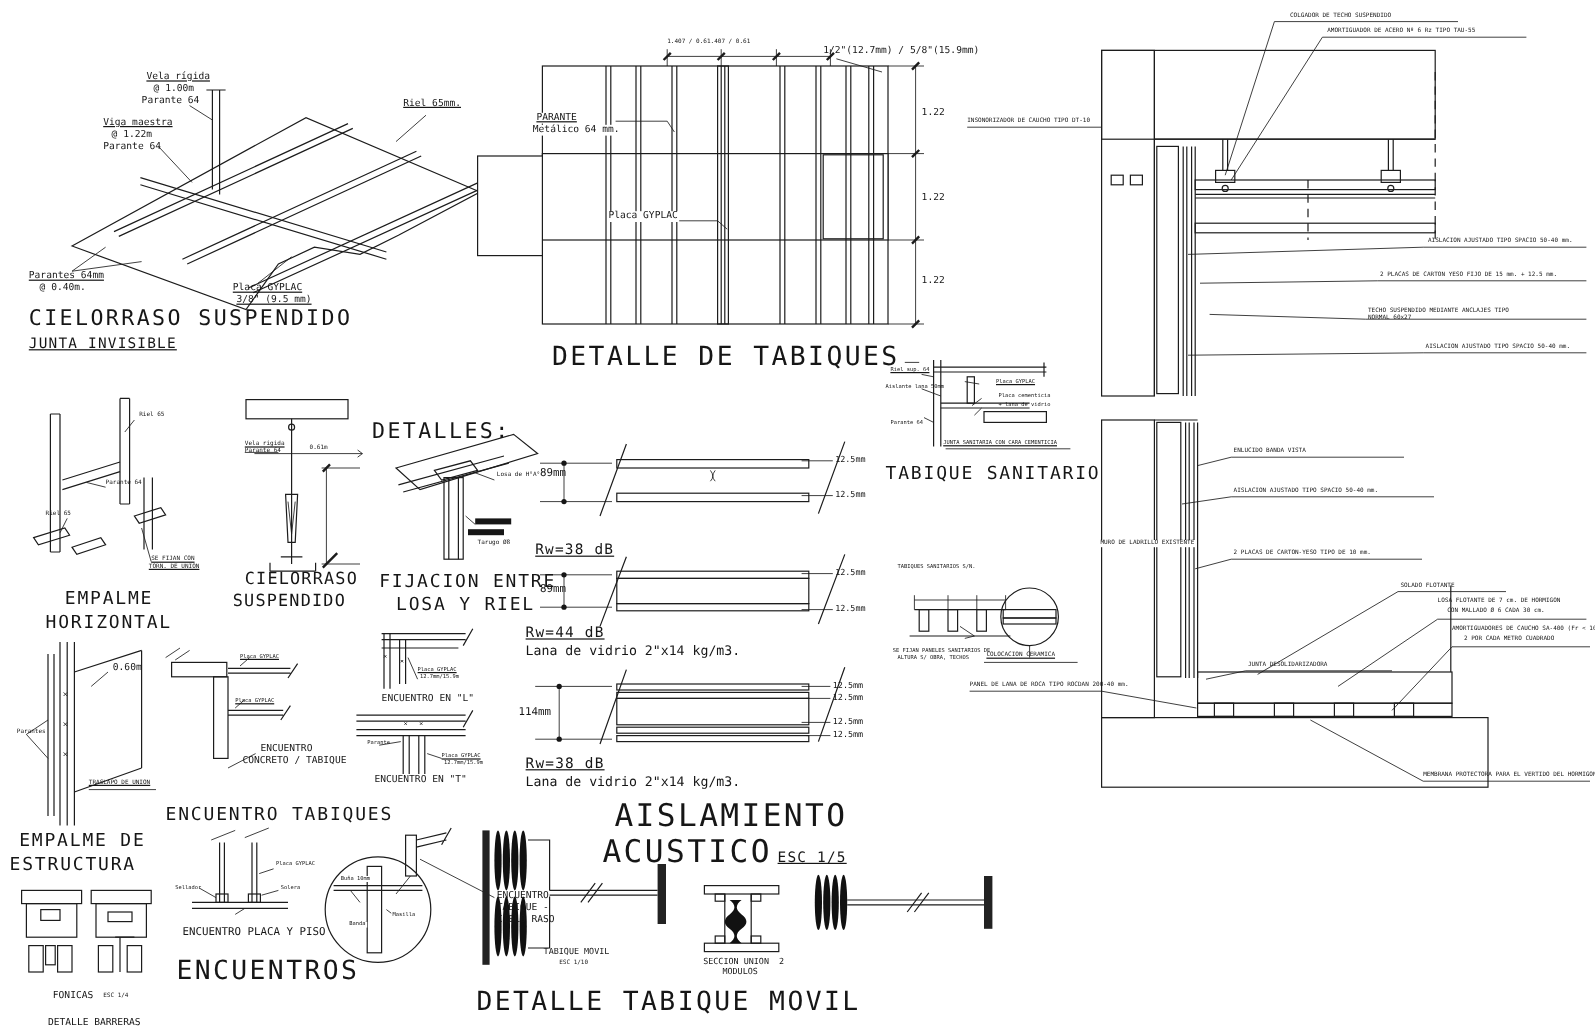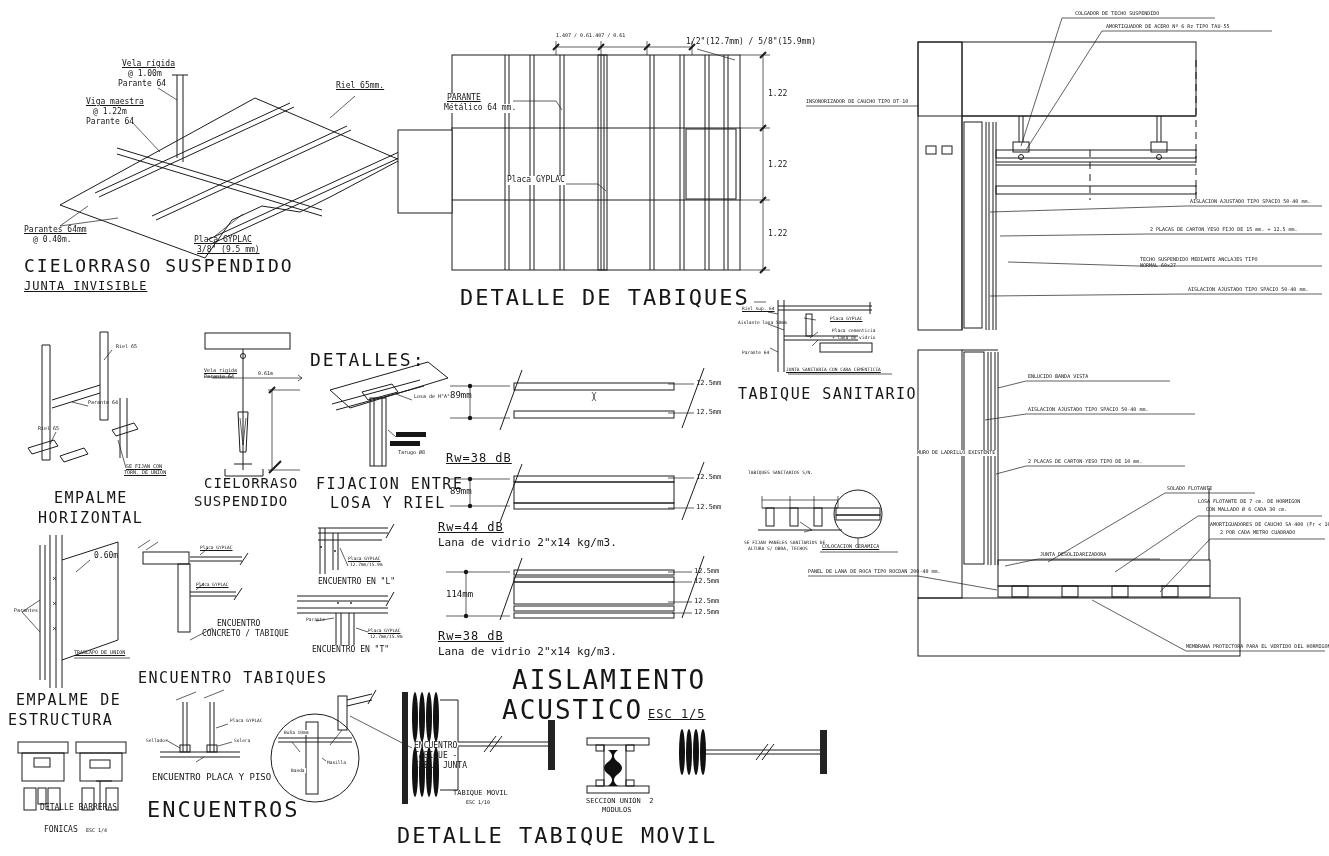--- a/index.html
+++ b/index.html
@@ -368,21 +368,21 @@
 
 <div class="lbl s9" style="left:450px;top:390px">89mm</div>
 <div class="lbl s7" style="left:696px;top:380px">12.5mm</div>
 <div class="lbl s7" style="left:696px;top:409px">12.5mm</div>
 <div class="lbl s12" style="left:446px;top:452px">Rw=38 dB</div>
 <div class="lbl s9" style="left:450px;top:486px">89mm</div>
 <div class="lbl s7" style="left:696px;top:474px">12.5mm</div>
 <div class="lbl s7" style="left:696px;top:504px">12.5mm</div>
 <div class="lbl s12" style="left:438px;top:521px">Rw=44 dB</div>
 <div class="lbl s11" style="left:438px;top:537px">Lana de vidrio 2"x14 kg/m3.</div>
-<div class="lbl s9" style="left:446px;top:589px">114mm</div>
+<div class="lbl s9" style="left:432px;top:589px">114mm</div>
 <div class="lbl s7" style="left:694px;top:568px">12.5mm</div>
 <div class="lbl s7" style="left:694px;top:578px">12.5mm</div>
 <div class="lbl s7" style="left:694px;top:598px">12.5mm</div>
 <div class="lbl s7" style="left:694px;top:609px">12.5mm</div>
 <div class="lbl s12" style="left:438px;top:630px">Rw=38 dB</div>
 <div class="lbl s11" style="left:438px;top:646px">Lana de vidrio 2"x14 kg/m3.</div>
 <div class="lbl s26" style="left:512px;top:666px">AISLAMIENTO</div>
 <div class="lbl s26" style="left:502px;top:696px">ACUSTICO</div>
 <div class="lbl s12" style="left:648px;top:708px">ESC 1/5</div>
 
@@ -440,26 +440,26 @@
 <div class="lbl s4" style="left:370px;top:634px">12.7mm/15.9m</div>
 <div class="lbl s8" style="left:312px;top:646px">ENCUENTRO EN "T"</div>
 
 <div class="lbl s4" style="left:230px;top:718px">Placa GYPLAC</div>
 <div class="lbl s4" style="left:234px;top:738px">Solera</div>
 <div class="lbl s4" style="left:146px;top:738px">Sellador</div>
 <div class="lbl s9" style="left:152px;top:772px">ENCUENTRO PLACA Y PISO</div>
 <div class="lbl s17" style="left:147px;top:798px">ENCUENTROS</div>
 <div class="lbl s8" style="left:414px;top:742px">ENCUENTRO</div>
 <div class="lbl s8" style="left:414px;top:752px">TABIQUE -</div>
-<div class="lbl s8" style="left:414px;top:762px">CIELO JUNTA</div>
+<div class="lbl s8" style="left:414px;top:762px">CIELO RASO</div>
 <div class="lbl s4 wbg" style="left:283px;top:730px">Buña 10mm</div>
 <div class="lbl s4 wbg" style="left:290px;top:768px">Banda</div>
 <div class="lbl s4 wbg" style="left:326px;top:760px">Masilla</div>
 
-<div class="lbl s8" style="left:40px;top:804px">DETALLE BARRERAS</div>
+<div class="lbl s8" style="left:40px;top:848px">DETALLE BARRERAS</div>
 <div class="lbl s8" style="left:44px;top:826px">FONICAS</div>
 <div class="lbl s5" style="left:86px;top:828px">ESC 1/4</div>
 
 <div class="lbl s7" style="left:453px;top:790px">TABIQUE MOVIL</div>
 <div class="lbl s5" style="left:466px;top:800px">ESC 1/10</div>
 <div class="lbl s7" style="left:586px;top:798px">SECCION UNION  2</div>
 <div class="lbl s7" style="left:602px;top:807px">MODULOS</div>
 <div class="lbl s17" style="left:397px;top:824px">DETALLE TABIQUE MOVIL</div>
 
 </body></html>

